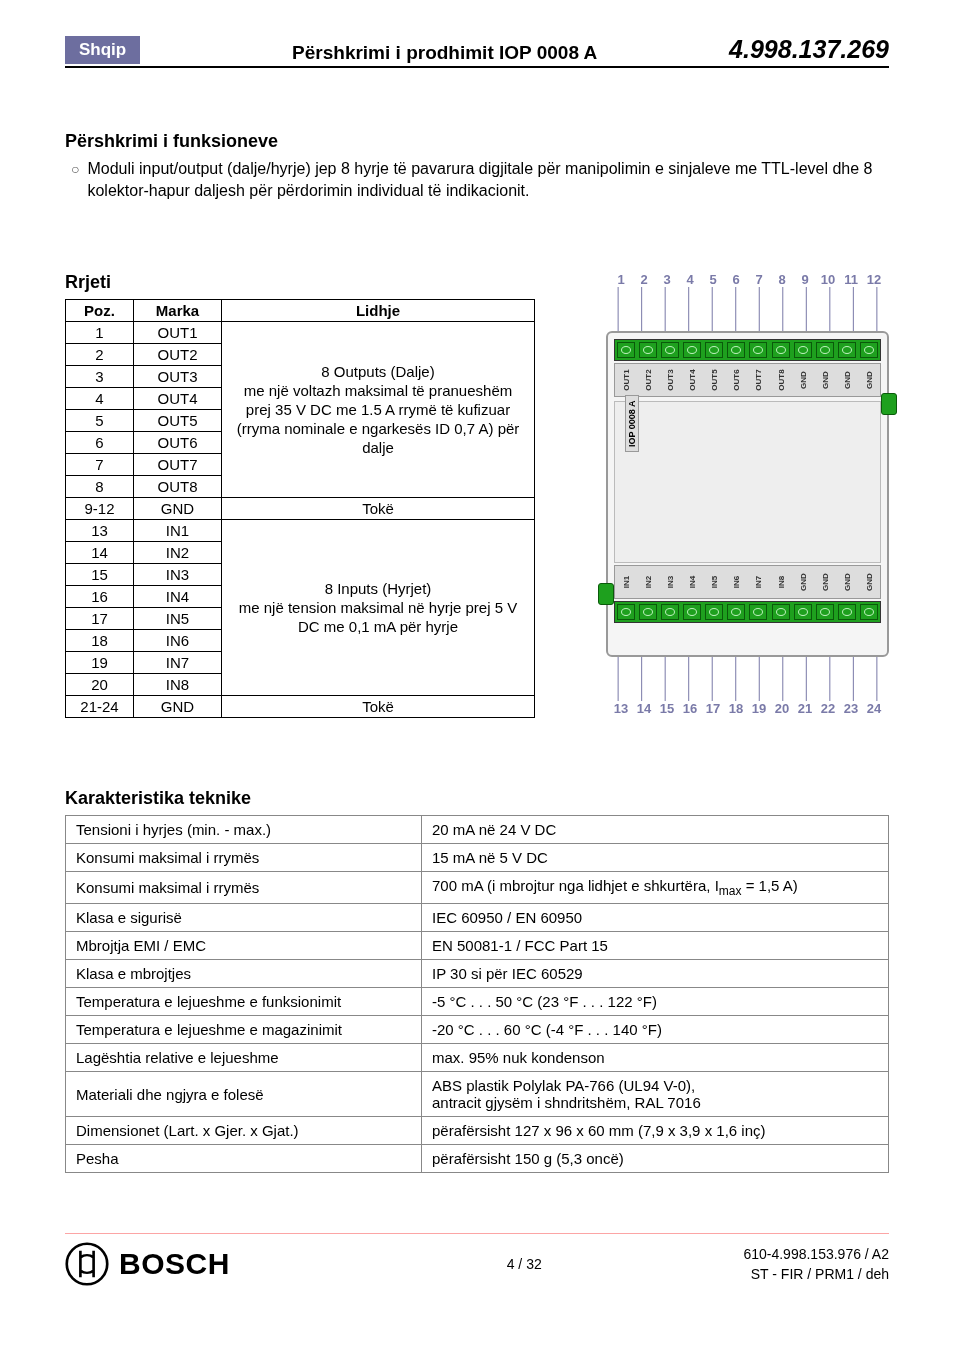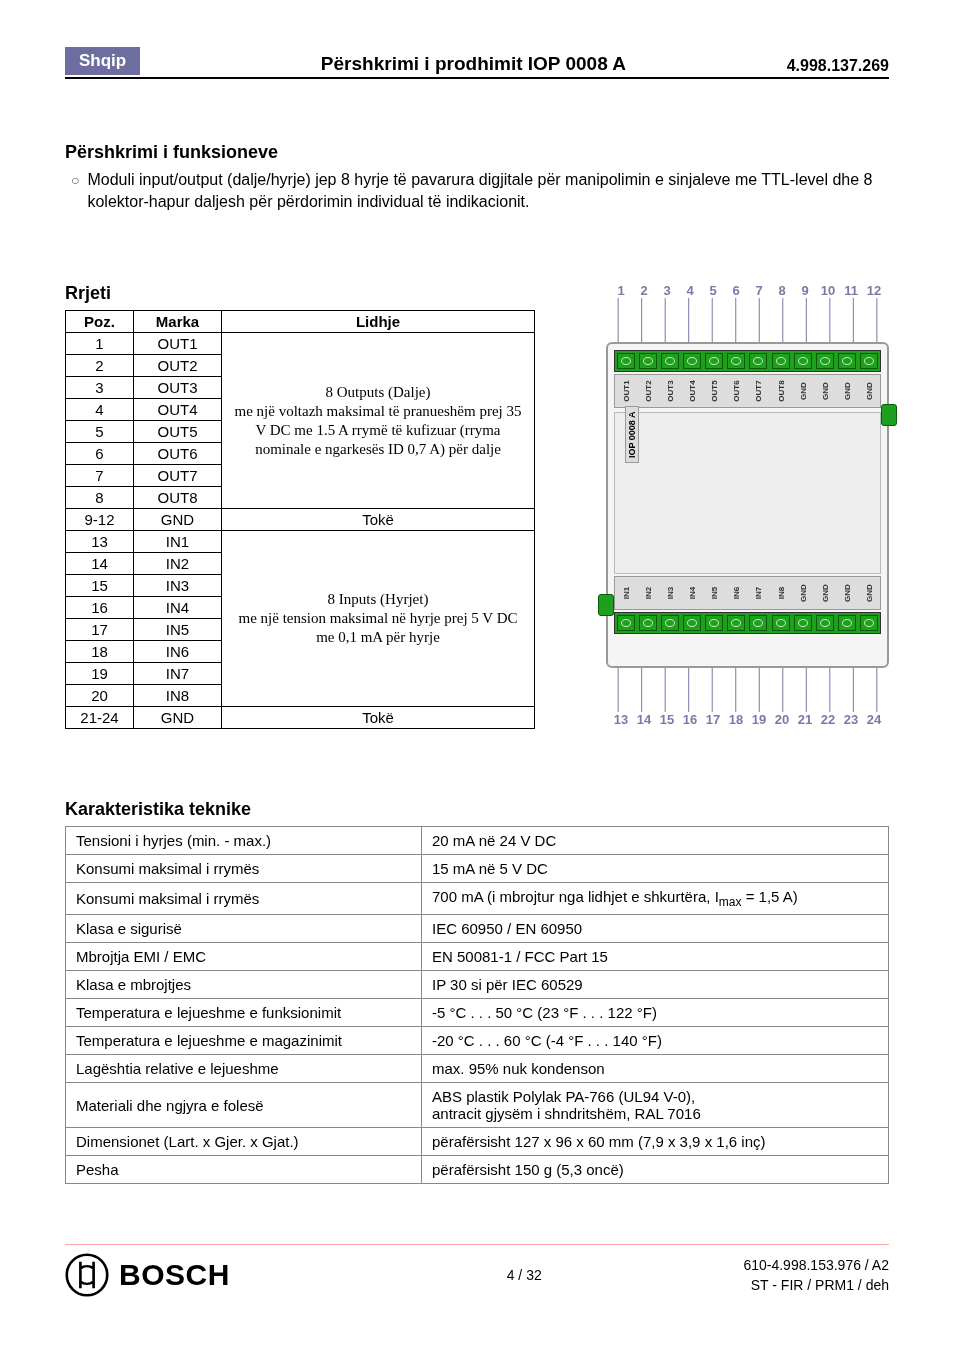--- a/index.html
+++ b/index.html
@@ -4,21 +4,21 @@
 <style>
   body {
     margin: 0;
     padding: 0;
     font-family: Arial, Helvetica, sans-serif;
     background: #fff;
     color: #000;
     width: 954px;
   }
   .page {
-    padding: 47px 65px 40px 65px;
+    padding: 35px 65px 40px 65px;
   }
   .header-row {
     display: flex;
     align-items: flex-end;
     border-bottom: 2px solid #000;
     padding-bottom: 2px;
   }
   .lang-tag {
     background: #6d6e9f;
     color: #fff;
@@ -28,21 +28,22 @@
     margin-right: 20px;
   }
   .title {
     font-weight: bold;
     font-size: 19px;
     flex: 1;
     text-align: center;
   }
   .doc-num {
     font-weight: bold;
-    font-size: 16px;
+    font-size: 25px;
+    font-style: italic;
   }
 
   .section-heading {
     font-weight: bold;
     font-size: 18px;
     margin-top: 63px;
     margin-bottom: 6px;
   }
   .bullet-row {
     display: flex;
@@ -64,21 +65,21 @@
     border-collapse: collapse;
     width: 100%;
     font-size: 15px;
   }
   table.conn th, table.conn td {
     border: 1px solid #000;
     padding: 2px 6px;
     text-align: center;
   }
   table.conn th { font-weight: bold; }
-  .desc-cell { font-size: 15px; line-height: 19px; padding: 6px 8px !important; font-family: Liberation Serif, serif; }
+  .desc-cell { font-size: 15px; line-height: 19px; padding: 6px 8px !important; }
 
   .diagram {
     margin-top: 0;
   }
   .pin-row {
     display: flex;
     justify-content: space-between;
     font-weight: bold;
     font-size: 13px;
     color: #7a7aa8;

